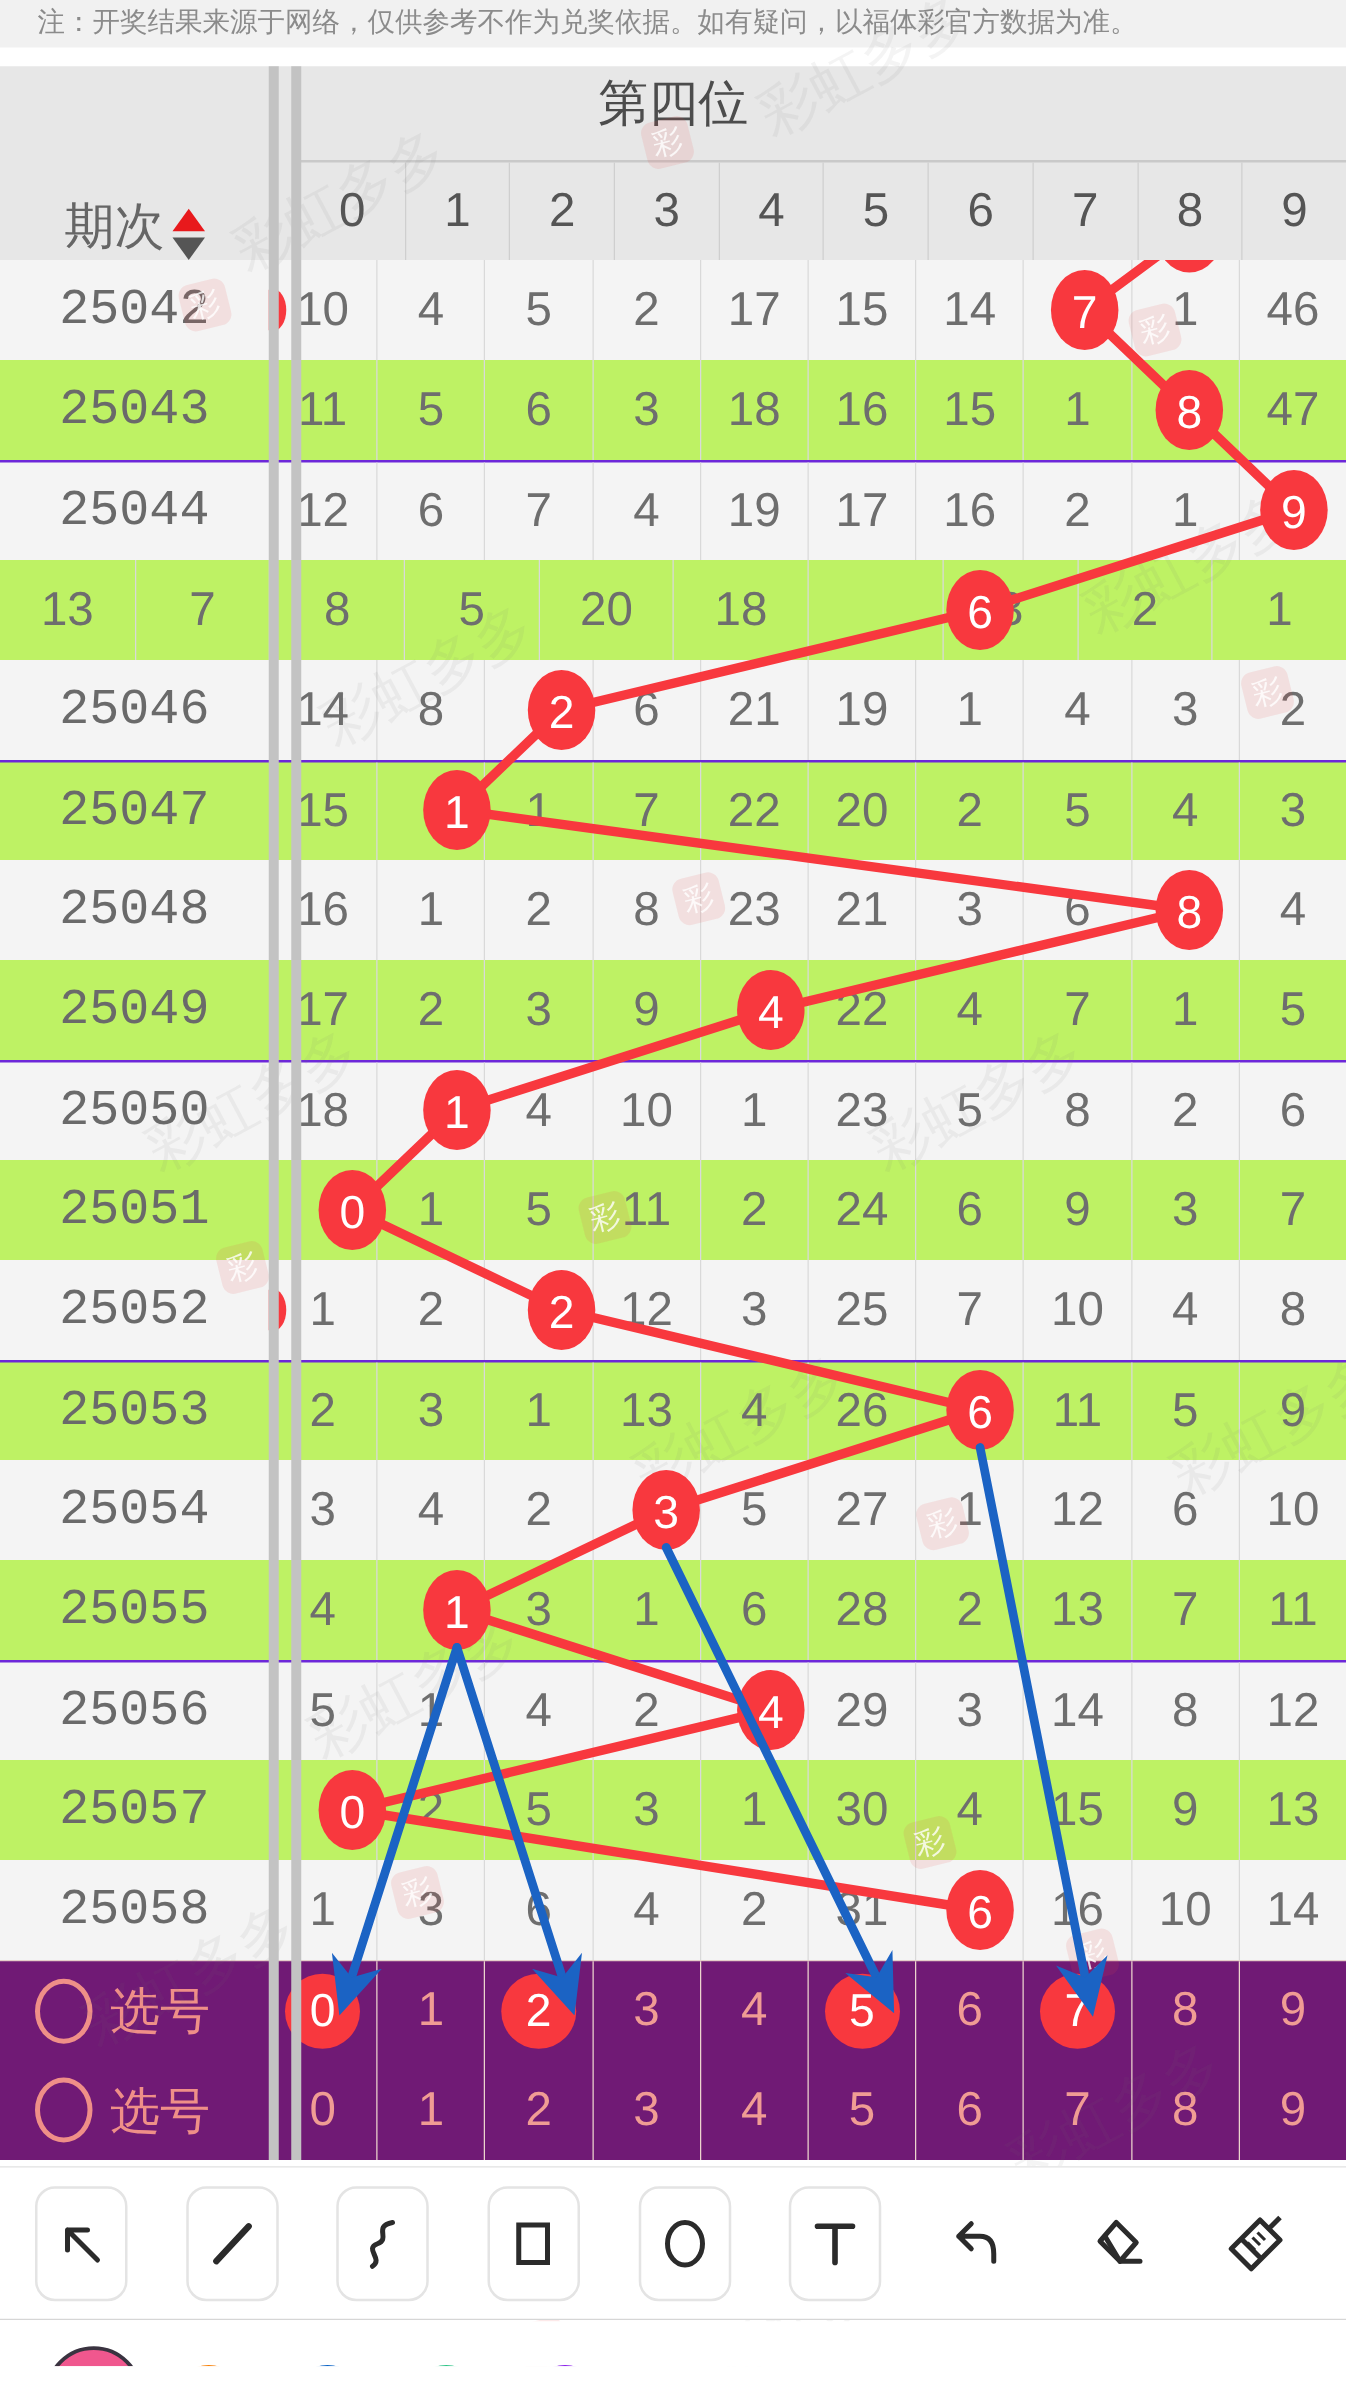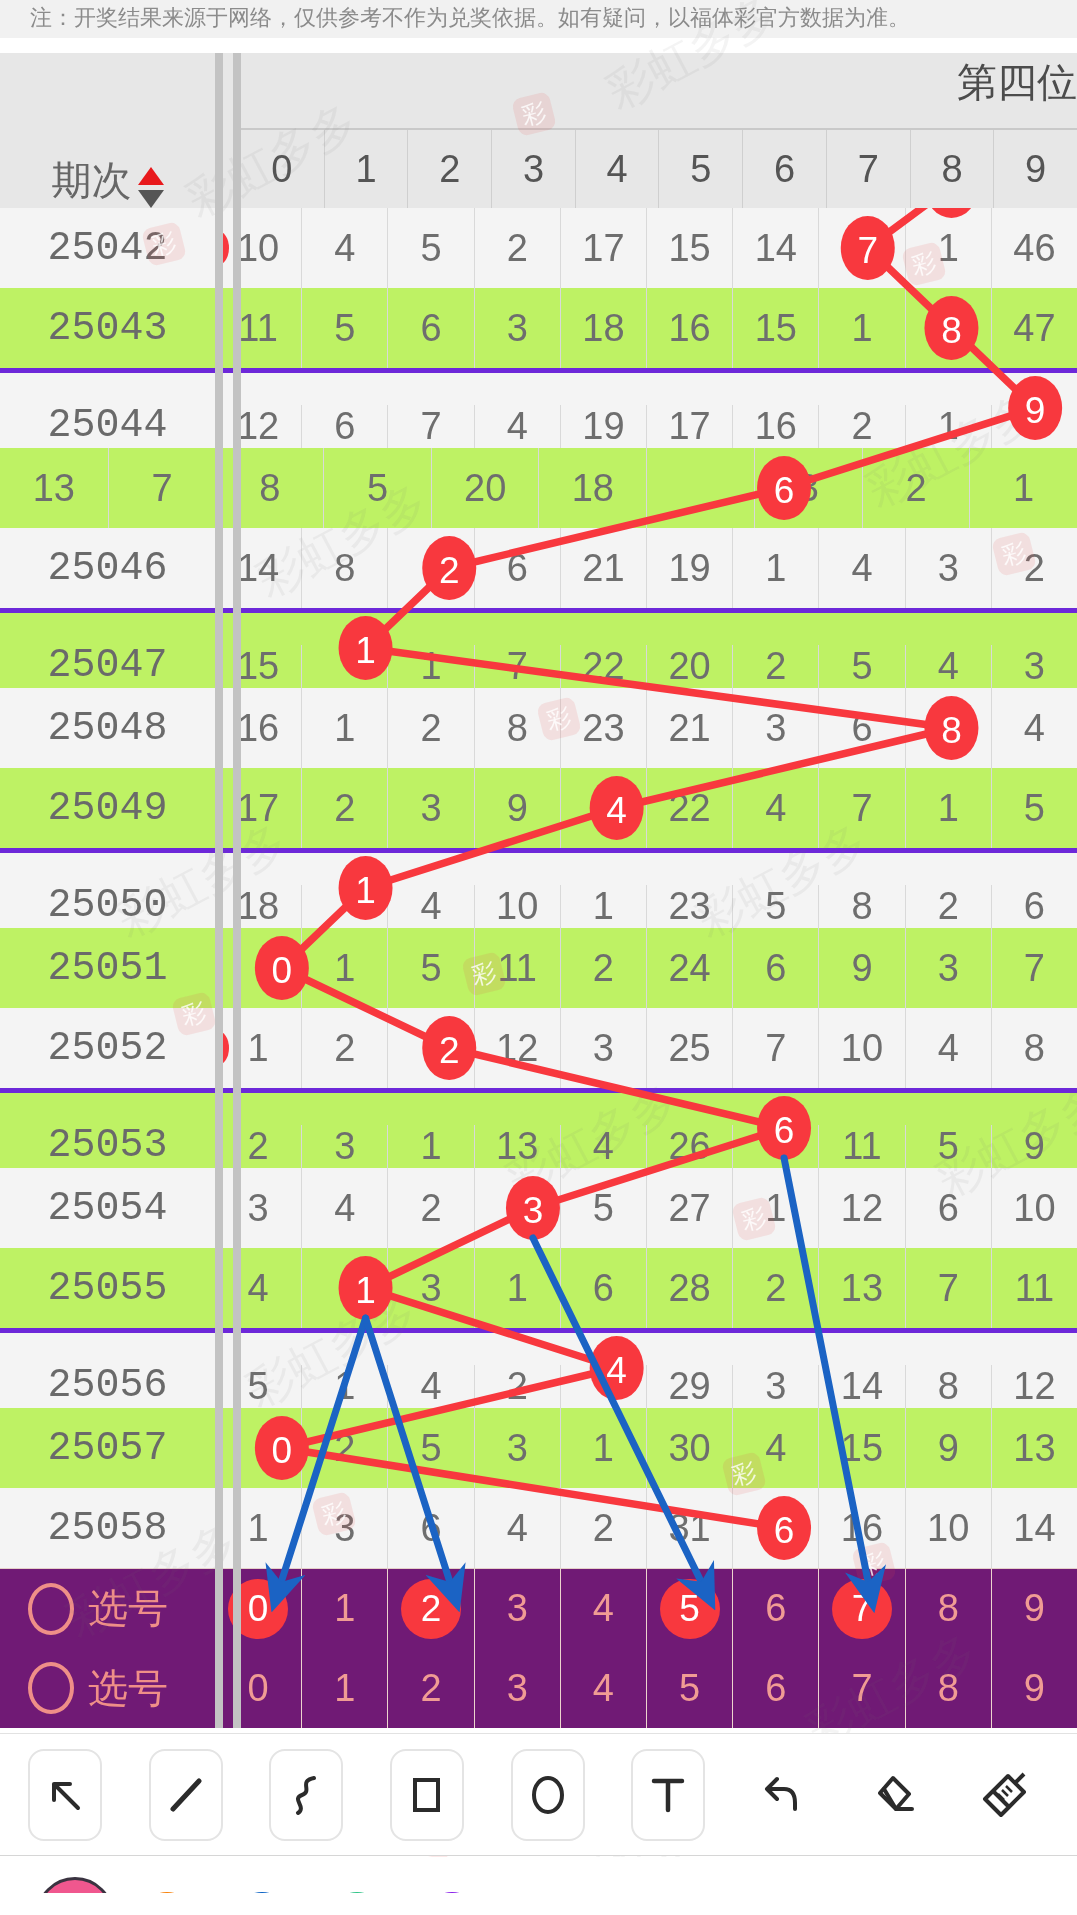--- a/index.html
+++ b/index.html
@@ -4,40 +4,40 @@
 <style>
   html,body{margin:0;padding:0;background:#fff;}
   .screen{position:relative;width:1077px;height:1893px;overflow:hidden;background:#fff;
           font-family:"Liberation Sans","DejaVu Sans",sans-serif;}
   
   .note-bar{position:absolute;top:0;left:0;width:1077px;height:38px;background:#f1f1f1;
             color:#8b8b8b;font-size:22px;line-height:36px;padding-left:30px;box-sizing:border-box;
             white-space:nowrap;overflow:hidden;}
   
   .table-header{position:absolute;top:53px;left:0;width:1077px;height:155px;background:#e7e7e7;}
-  .pos-title{position:absolute;top:55px;left:0;width:1077px;text-align:right;
+  .pos-title{position:absolute;top:55px;left:0;width:1077px;text-align:center;
              font-size:40px;color:#4c4c4c;}
   .period-head{position:absolute;top:53px;left:0;width:215px;height:155px;display:flex;
                align-items:flex-end;justify-content:center;gap:6px;}
   .period-head .lbl{font-size:40px;color:#666;}
   .sort-stack{display:flex;flex-direction:column;gap:5px;margin-top:4px;}
   .tri-up{width:0;height:0;border-left:13px solid transparent;border-right:13px solid transparent;
           border-bottom:18px solid #e8191c;}
   .tri-down{width:0;height:0;border-left:13px solid transparent;border-right:13px solid transparent;
             border-top:18px solid #555;}
   .digit-header{position:absolute;top:128px;left:240px;width:837px;height:80px;
                 display:grid;grid-template-columns:repeat(10,1fr);border-top:2px solid #c9c9c9;box-sizing:border-box;}
   .digit-header .hcell{display:flex;align-items:center;justify-content:center;
                        font-size:38px;color:#555;border-left:1px solid #cfcfcf;}
   .digit-header .hcell:first-child{border-left:none;}
   
   .rows{position:absolute;top:208px;left:0;width:1077px;}
   .row{height:80px;display:flex;background:#bef264;box-sizing:border-box;}
   .row.alt{background:#f4f4f4;}
-  .row.heavy{border-top:5px solid #6d28d9;align-items:flex-end;}
+  .row.heavy{border-top:2px solid #6d28d9;}
   .pcell{width:215px;display:flex;align-items:center;justify-content:center;
          font-size:40px;color:#6a6a6a;flex:none;font-family:Liberation Mono, monospace;}
   .cells{flex:1;display:grid;grid-template-columns:repeat(10,1fr);}
   .cell{display:flex;align-items:center;justify-content:center;font-size:38px;color:#6e6e6e;
         border-left:1px solid #d9d9d9;}
   .cell:first-child{border-left:none;}
   
   .sel-row{height:80px;display:flex;background:#701a75;box-sizing:border-box;}
   .sel-row.first{border-top:1px solid #e4cfc9;}
   .sel-label{width:215px;display:flex;align-items:center;justify-content:flex-start;

